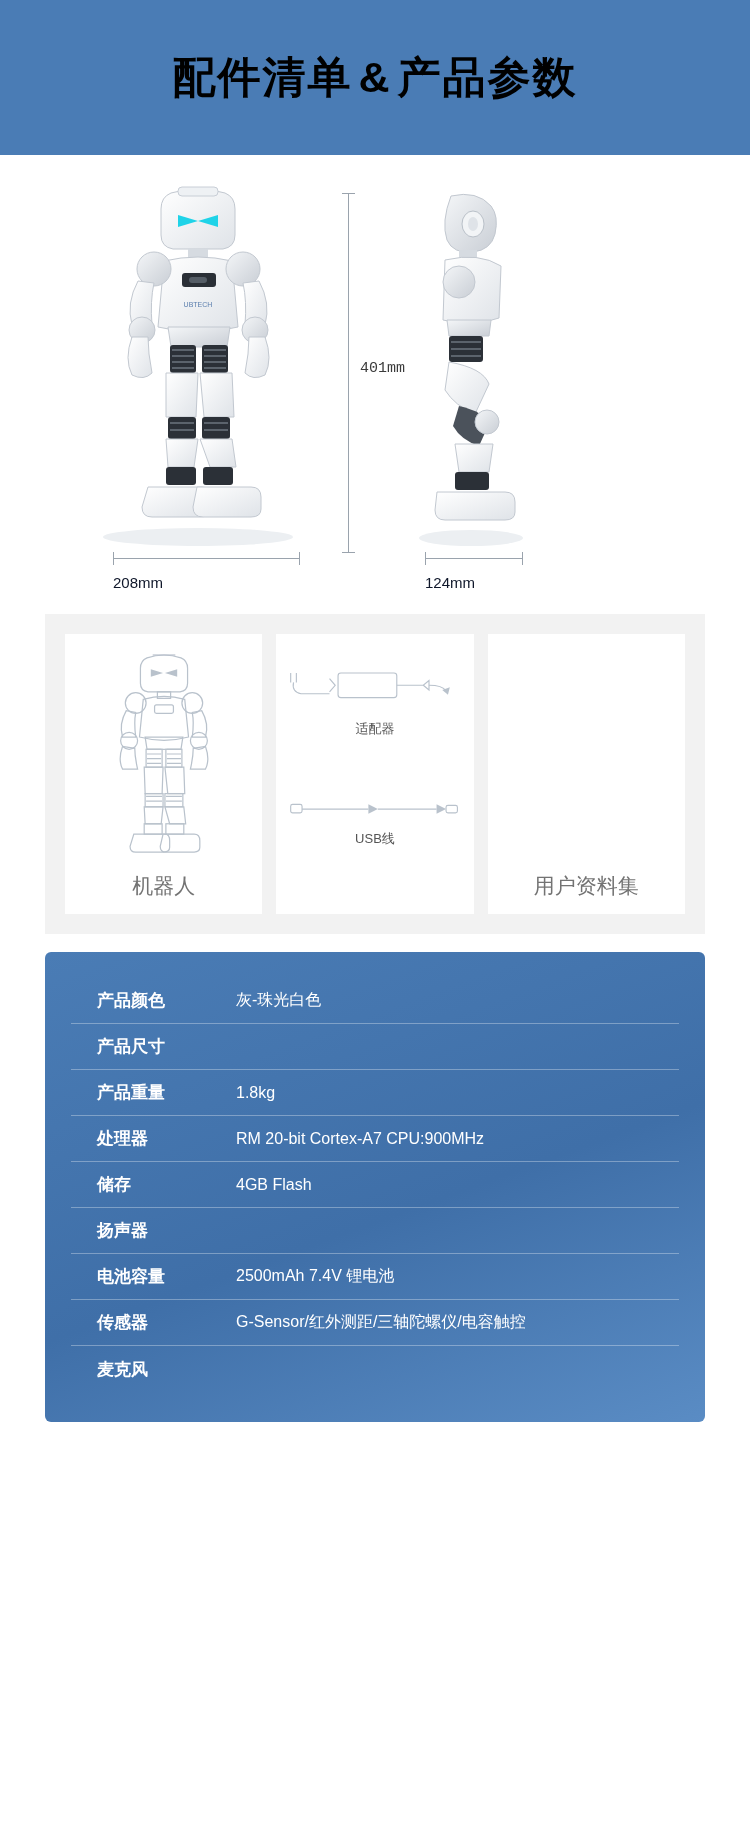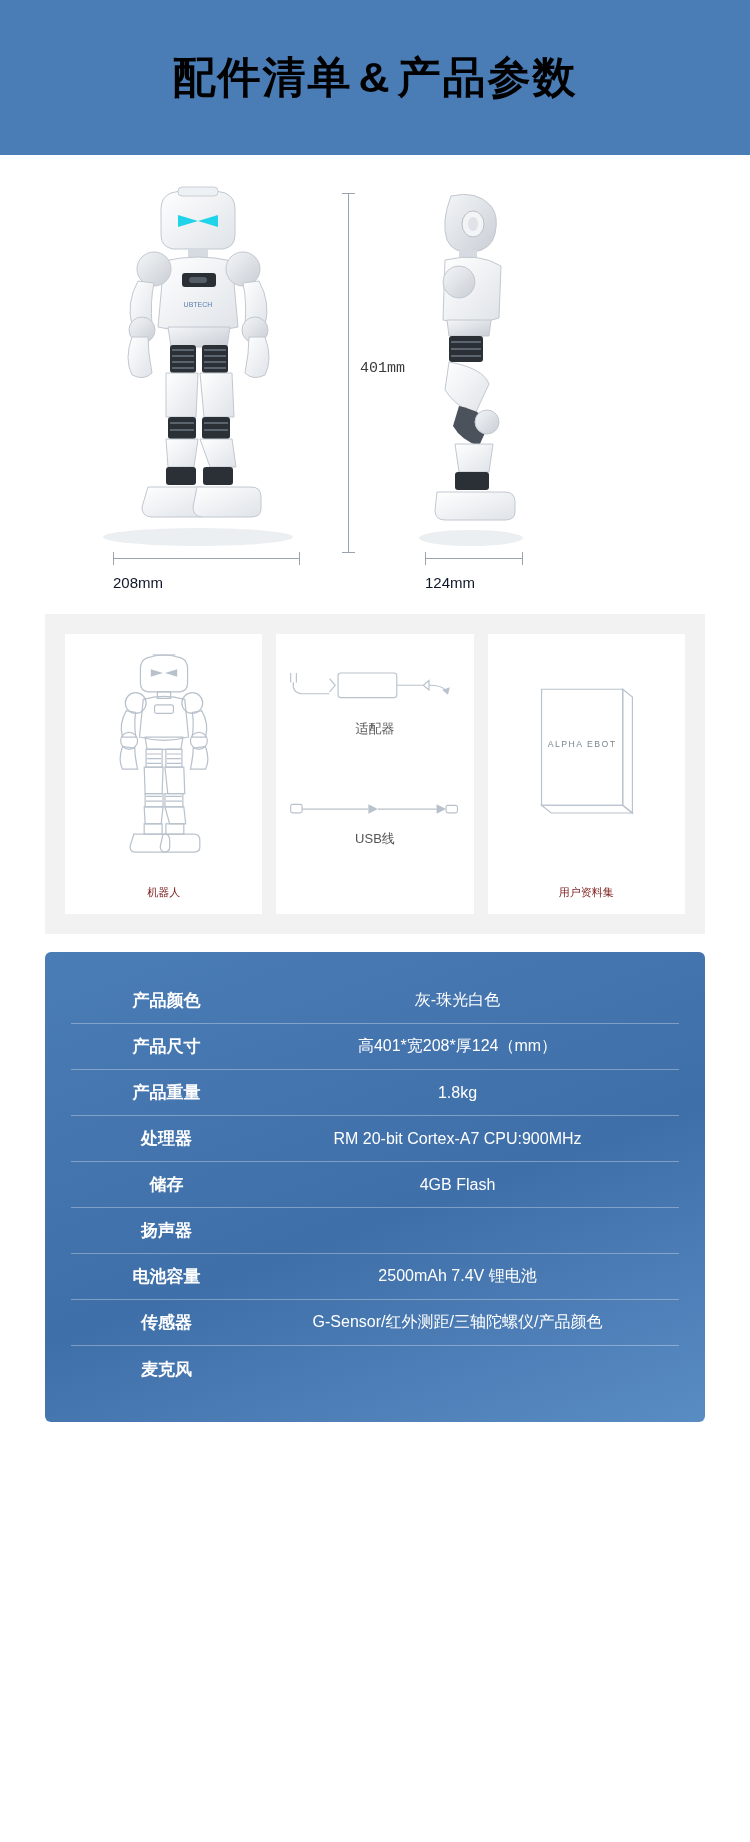--- a/index.html
+++ b/index.html
@@ -130,22 +130,22 @@
   }
   .acc-art {
     position: absolute;
     top: 0; left: 0; right: 0; bottom: 40px;
     display: flex;
     align-items: center;
     justify-content: center;
     flex-direction: column;
   }
   .acc-caption {
-    font-size: 11px;
-    color: #7f1d1d;
+    font-size: 21px;
+    color: #737373;
     z-index: 2;
   }
   .acc-sub {
     font-size: 13px;
     color: #555;
     text-align: center;
     margin-top: 2px;
   }
   .acc-mid {
     display: flex;
@@ -158,21 +158,20 @@
     gap: 44px;
   }
   .acc-mid-item { display: flex; flex-direction: column; align-items: center; }
 
   
   .spec-wrap {
     margin: 18px 45px 0 45px;
     background: linear-gradient(160deg, #4a7cb5 0%, #3f6fa8 55%, #5a8cc4 100%);
     border-radius: 6px;
     padding: 26px 26px 30px 26px;
-    text-align: center;
   }
   .spec-row {
     display: flex;
     align-items: center;
     height: 46px;
     border-bottom: 1px solid rgba(255,255,255,0.32);
   }
   .spec-row:last-child { border-bottom: none; }
   .spec-key {
     width: 165px;
@@ -369,41 +368,32 @@
           <path d="M98 15 h62"></path>
           <path d="M160 10 l10 5 l-10 5z" fill="#b9c2cc" stroke="none"></path>
           <rect x="170" y="11" width="12" height="8" rx="2"></rect>
         </svg>
         <div class="acc-sub">USB线</div>
       </div>
     </div>
   </div>
 
   <div class="acc-card">
-    <div class="acc-art">
-      <svg viewBox="0 0 120 150" width="116" height="146" fill="none" stroke="#b9c2cc" stroke-width="1.2">
-        <path d="M14 8 h84 v120 h-84z"></path>
-        <path d="M98 8 l10 8 v120 l-10 -8z"></path>
-        <path d="M14 128 l10 8 h84 l-10 -8z"></path>
-        <text x="56" y="68" font-size="9" letter-spacing="1.5" fill="#7c858f" stroke="none" text-anchor="middle" font-family="Liberation Sans, sans-serif">ALPHA  EBOT</text>
-      </svg>
-    </div>
     <div class="acc-caption">用户资料集</div>
   </div>
 </div>
 
 <div class="spec-wrap">
 
   <div class="spec-row">
     <div class="spec-key">产品颜色</div>
     <div class="spec-val">灰-珠光白色</div>
   </div>
   <div class="spec-row">
     <div class="spec-key">产品尺寸</div>
-    <div class="spec-val">高401*宽208*厚124（mm）</div>
   </div>
   <div class="spec-row">
     <div class="spec-key">产品重量</div>
     <div class="spec-val">1.8kg</div>
   </div>
   <div class="spec-row">
     <div class="spec-key">处理器</div>
     <div class="spec-val">RM 20-bit  Cortex-A7  CPU:900MHz</div>
   </div>
   <div class="spec-row">
@@ -412,20 +402,20 @@
   </div>
   <div class="spec-row">
     <div class="spec-key">扬声器</div>
   </div>
   <div class="spec-row">
     <div class="spec-key">电池容量</div>
     <div class="spec-val">2500mAh 7.4V 锂电池</div>
   </div>
   <div class="spec-row">
     <div class="spec-key">传感器</div>
-    <div class="spec-val">G-Sensor/红外测距/三轴陀螺仪/产品颜色</div>
+    <div class="spec-val">G-Sensor/红外测距/三轴陀螺仪/电容触控</div>
   </div>
   <div class="spec-row">
     <div class="spec-key">麦克风</div>
   </div>
 </div>
 
 <div class="footer-space"></div>
 
 </body></html>

